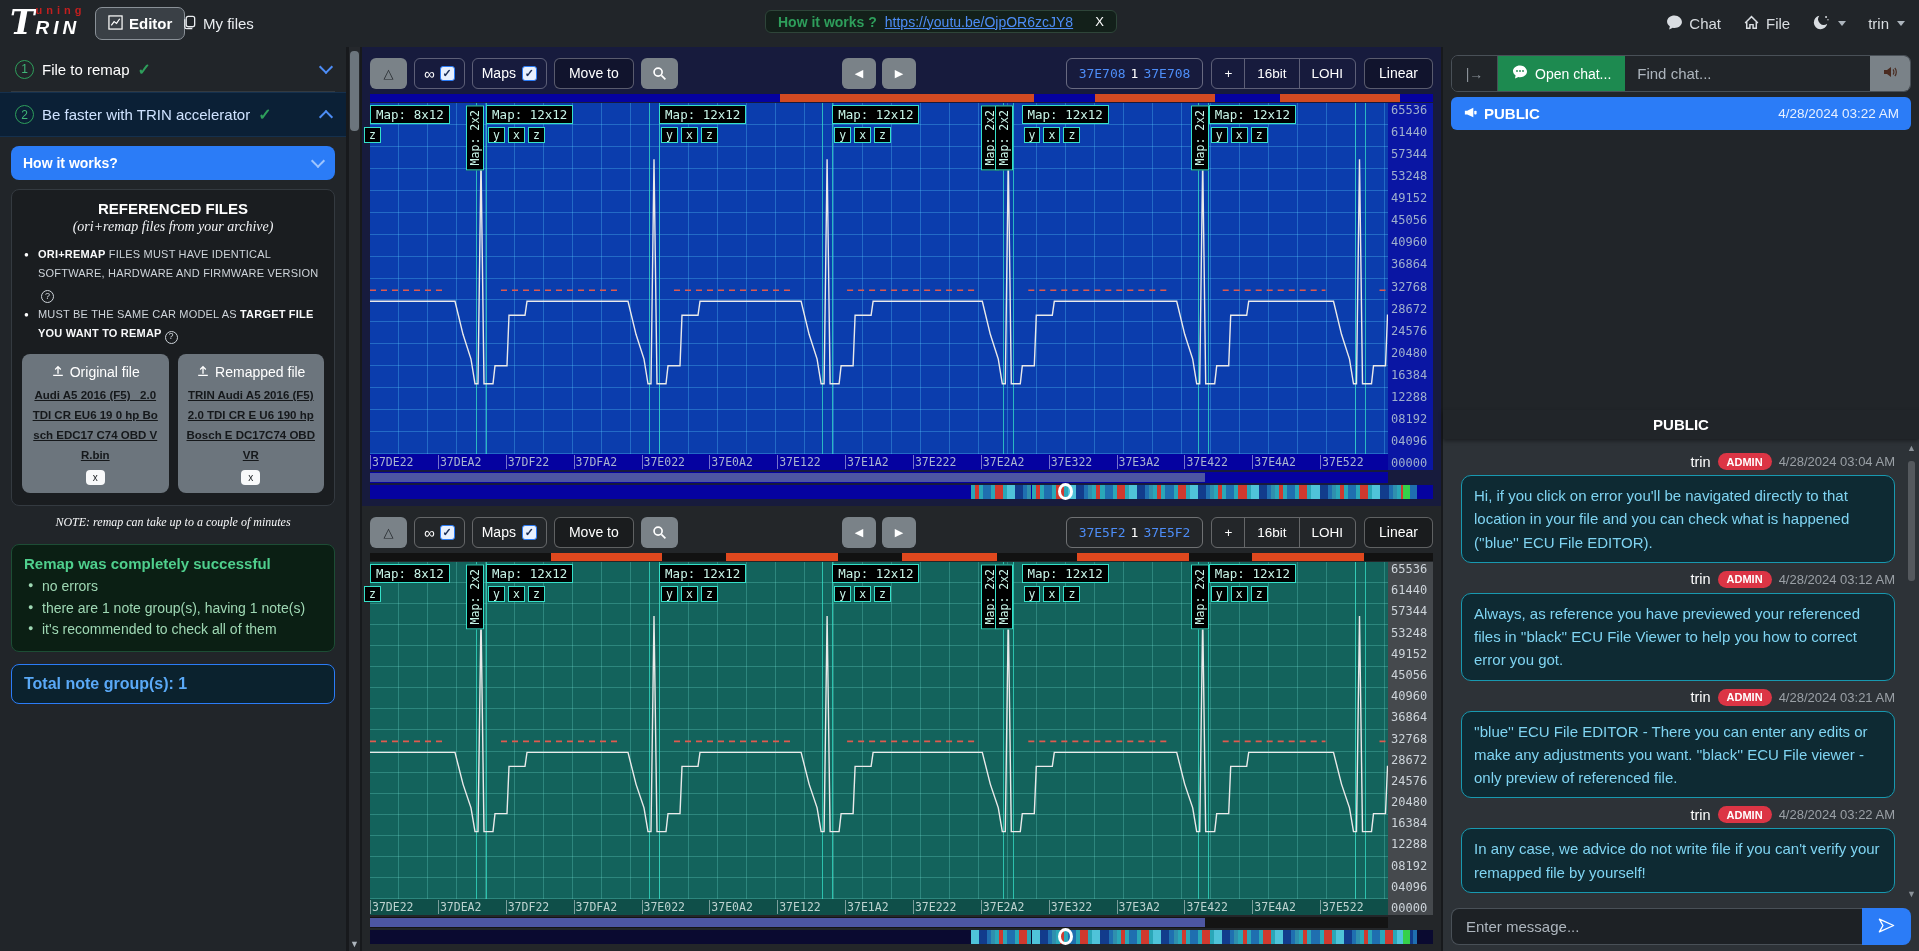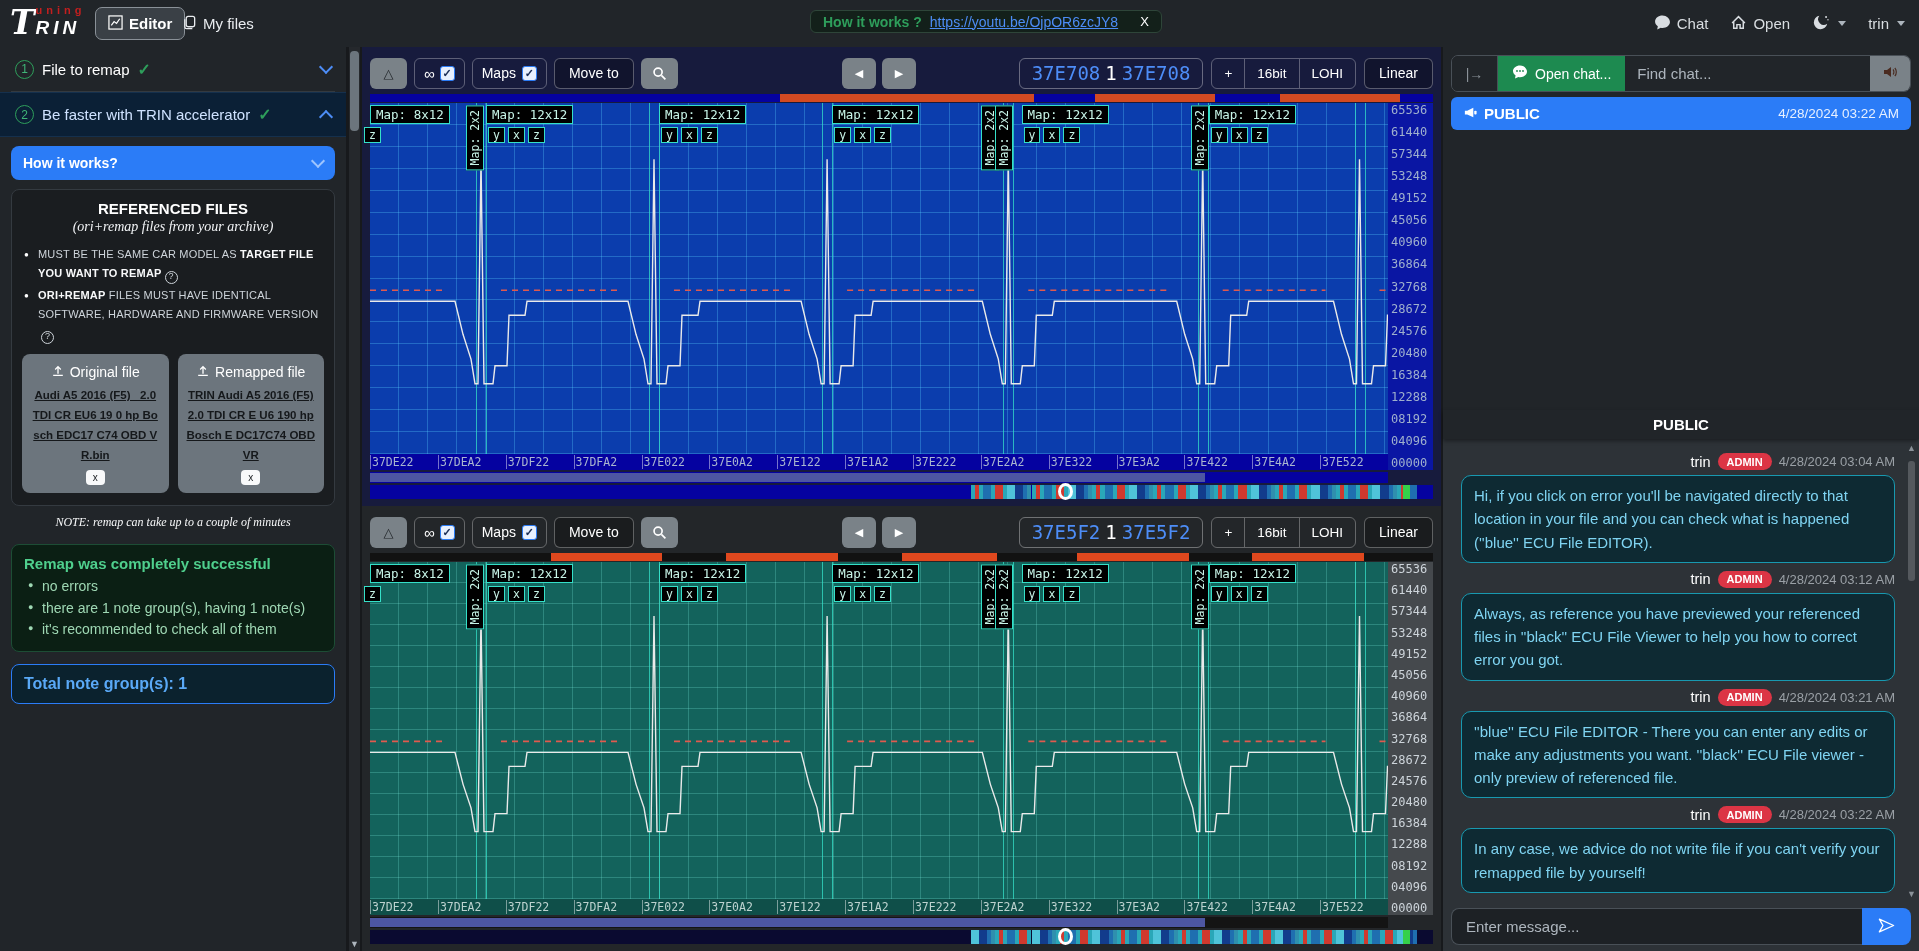--- a/index.html
+++ b/index.html
@@ -8,21 +8,21 @@
   
   .navbar { position:absolute; top:0; left:0; width:1919px; height:47px; background:#212529; }
   .brand { position:absolute; left:10px; top:4px; display:flex; color:#fff; }
   .brand-t { font-family:"DejaVu Serif",serif; font-style:italic; font-weight:bold; font-size:33px; line-height:38px; color:#fff; }
   .brand-t i { color:#c21f1f; font-style:normal; }
   .brand-col { display:flex; flex-direction:column; margin-left:1px; }
   .brand-uning { color:#c21f1f; font-weight:bold; font-size:11px; letter-spacing:4px; line-height:13px; }
   .brand-rin { color:#fff; font-weight:bold; font-style:italic; font-size:19px; letter-spacing:4px; line-height:21px; }
   .tab-editor { position:absolute; left:95px; top:7px; height:33px; background:#3a4046; border:1px solid #8a9198; border-radius:7px; display:flex; align-items:center; gap:6px; padding:0 12px; color:#fff; font-size:15px; font-weight:bold; cursor:pointer; }
   .tab-myfiles { position:absolute; left:172px; top:7px; height:33px; display:flex; align-items:center; gap:6px; padding:0 10px; color:#e9ecef; font-size:15px; cursor:pointer; }
-  .banner { position:absolute; left:765px; top:10px; height:23px; background:#13201a; border:1px solid #2e4539; border-radius:6px; display:flex; align-items:center; gap:8px; padding:0 12px;margin-left:45px; }
+  .banner { position:absolute; left:765px; top:10px; height:23px; background:#13201a; border:1px solid #2e4539; border-radius:6px; display:flex; align-items:center; gap:8px; padding:0 12px; }
   .banner-label { color:#2e9e5b; font-weight:bold; font-size:14px; }
   .banner-link { color:#4d8df7; font-size:14px; text-decoration:underline; cursor:pointer; }
   .banner-x { color:#fff; font-size:13px; margin-left:14px; cursor:pointer; }
   .nav-right { position:absolute; right:14px; top:0; height:47px; display:flex; align-items:center; gap:22px; color:#d9dde1; font-size:15px; }
   .nav-item { display:flex; align-items:center; gap:6px; cursor:pointer; }
   .caret { width:0; height:0; border-left:4px solid transparent; border-right:4px solid transparent; border-top:5px solid #adb5bd; margin-left:2px; }
 
   
   .sidebar { position:absolute; top:47px; left:0; width:346px; height:904px; background:#212529; padding:0 11px; overflow:hidden; }
   .side-scrollbar { position:absolute; top:47px; left:349px; width:11px; height:904px; background:#25282c; }
@@ -68,21 +68,21 @@
   .etoolbar { position:absolute; top:7px; left:8px; right:8px; height:38px; display:flex; align-items:center; gap:7px; }
   .tbtn { height:31px; border:none; border-radius:6px; color:#fff; font-size:14px; cursor:pointer; display:flex; align-items:center; justify-content:center; font-family:"Liberation Sans",sans-serif; }
   .tbtn.gray { background:#7a8288; width:37px; color:#212529; font-size:13px; }
   .tbtn.dark { background:rgba(0,0,0,.25); border:1px solid rgba(255,255,255,.3); padding:0 14px; }
   .tgroup { height:31px; border:1px solid rgba(255,255,255,.3); border-radius:6px; display:flex; align-items:center; gap:6px; padding:0 9px; color:#fff; font-size:14px; cursor:pointer; }
   .cbx { width:15px; height:15px; background:#e8f0fe; border:1px solid #2b7cf7; border-radius:3px; color:#1b2d55; font-size:11px; font-weight:bold; display:flex; align-items:center; justify-content:center; cursor:pointer; }
   .linkicon { font-size:15px; letter-spacing:-1px; }
   .tnav { position:absolute; left:472px; display:flex; gap:6px; }
   .tnav .tbtn { width:34px; color:#fff; font-size:11px; }
   .tright { margin-left:auto; display:flex; align-items:center; gap:8px; }
-  .addrbox { height:31px; border:1px solid rgba(255,255,255,.35); border-radius:6px; display:flex; align-items:center; gap:5px; padding:0 12px; font-family:"DejaVu Sans Mono",monospace; font-size:19px; cursor:pointer; }
+  .addrbox { height:31px; border:1px solid rgba(255,255,255,.35); border-radius:6px; display:flex; align-items:center; gap:5px; padding:0 12px; font-family:"DejaVu Sans Mono",monospace; font-size:13px; cursor:pointer; }
   .addr-b { color:#4d8df7; } .addr-w { color:#fff; }
   .seg3 { height:31px; border:1px solid rgba(255,255,255,.3); border-radius:6px; display:flex; align-items:stretch; overflow:hidden; }
   .seg3 span { display:flex; align-items:center; padding:0 12px; color:#fff; font-size:13.5px; cursor:pointer; }
   .seg3 span + span { border-left:1px solid rgba(255,255,255,.3); }
   .strip { position:absolute; top:47px; left:8px; right:8px; height:8px; }
   .strip-seg { position:absolute; top:0; height:100%; }
   .grid { position:absolute; top:56px; left:8px; width:1018px; }
   .scalecol { position:absolute; left:1026px; top:56px; width:45px; display:flex; flex-direction:column; justify-content:space-between; padding:0 2px 0 3px; font-family:"DejaVu Sans Mono",monospace; font-size:12px; }
   .axis { position:absolute; left:8px; width:1018px; height:16px; font-family:"DejaVu Sans Mono",monospace; font-size:11.5px; overflow:hidden; }
   .axis span { position:absolute; top:1px; padding-left:1px; border-left:1px solid rgba(255,255,255,.45); }
@@ -158,21 +158,21 @@
     <span class="nav-item">
       <span><svg viewBox="0 0 16 16" width="17" height="17">
             <path d="M8 1.5C4.1 1.5 1 4 1 7.1c0 1.8 1 3.4 2.6 4.4L3 14.6l3.4-1.6c.5.1 1 .2 1.6.2 3.9 0 7-2.5 7-5.6S11.9 1.5 8 1.5z" fill="#d9dde1"></path>
           </svg></span>
       <span>Chat</span>
     </span>
     <span class="nav-item">
       <span><svg viewBox="0 0 16 16" width="17" height="17">
             <path d="M2 8.5L8 2.5l6 6M3.5 7.5v6h3v-3.5h3V13.5h3v-6" fill="none" stroke="#d9dde1" stroke-width="1.4"></path>
           </svg></span>
-      <span>Open</span>
+      <span>File</span>
     </span>
     <span class="nav-item">
       <span><svg viewBox="0 0 16 16" width="18" height="18">
             <path d="M13.5 9.5A6 6 0 116.5 2.5a5 5 0 007 7z" fill="#d9dde1"></path>
             <circle cx="12.5" cy="3.5" r=".9" fill="#d9dde1"></circle>
             <circle cx="14.2" cy="6" r=".6" fill="#d9dde1"></circle>
           </svg></span>
       <span class="caret"></span>
     </span>
     <span class="nav-item">
@@ -196,22 +196,22 @@
     <span class="chev up"></span>
   </div>
   <div class="how-btn">
     <span>How it works?</span>
     <span class="chev down"></span>
   </div>
   <div class="ref-panel">
     <div class="ref-title">REFERENCED FILES</div>
     <div class="ref-sub">(ori+remap files from your archive)</div>
     <ul class="ref-bullets" id="ref-bullets">
+        <li><b>ORI+REMAP</b><span> FILES MUST HAVE IDENTICAL SOFTWARE, HARDWARE AND FIRMWARE VERSION</span><span class="help-circ">?</span></li>
         <li><span>MUST BE THE SAME CAR MODEL AS </span><b>TARGET FILE YOU WANT TO REMAP</b><span class="help-circ">?</span></li>
-        <li><b>ORI+REMAP</b><span> FILES MUST HAVE IDENTICAL SOFTWARE, HARDWARE AND FIRMWARE VERSION</span><span class="help-circ">?</span></li>
       </ul>
     <div class="cards" id="file-cards">
         <div class="fcard"><div class="fcard-head">
             <span><svg viewBox="0 0 16 16" width="14" height="14">
                 <path d="M8 11V3.5M4.8 6.2L8 3l3.2 3.2M2.5 13h11" stroke="#fff" stroke-width="1.5" fill="none"></path>
               </svg></span>
             <span>Original file</span>
           </div><div class="fcard-name">Audi A5 2016 (F5)_ 2.0 TDI CR EU6 19 0 hp Bosch EDC17 C74 OBD VR.bin</div><span class="fcard-x">x</span></div>
         <div class="fcard"><div class="fcard-head">
             <span><svg viewBox="0 0 16 16" width="14" height="14">

